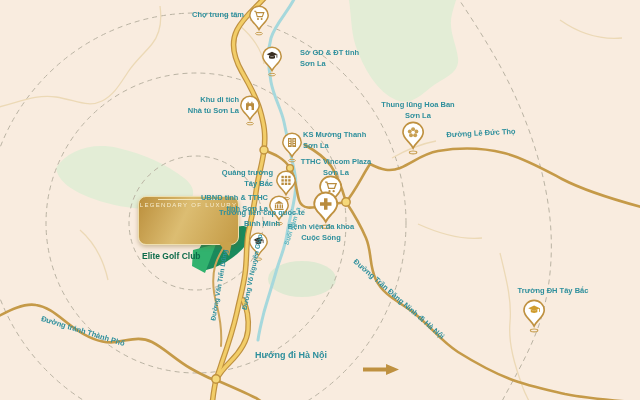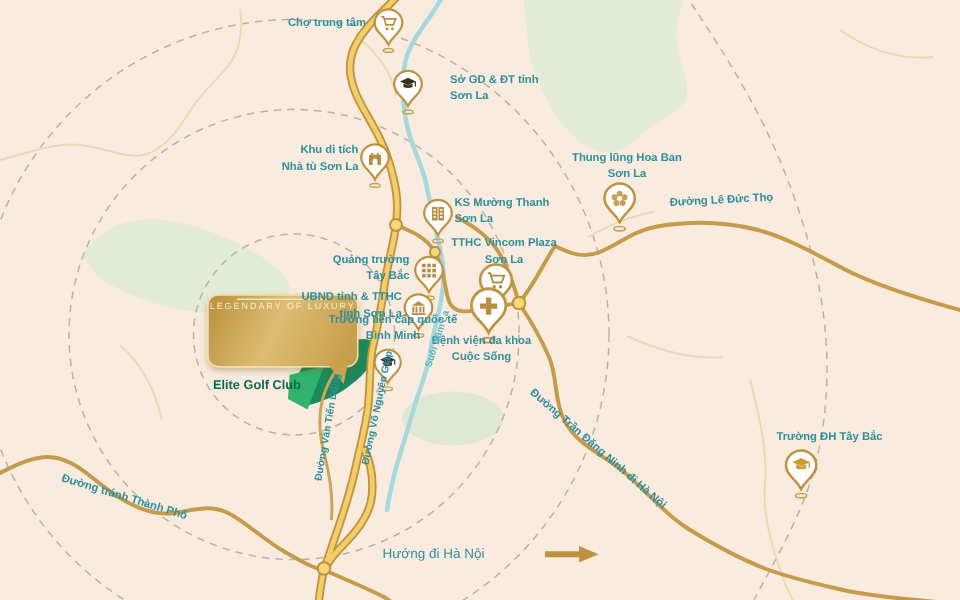--- a/index.html
+++ b/index.html
@@ -29,21 +29,21 @@
   .logo{position:absolute;left:138px;top:196px;width:99px;height:47px;
     background:linear-gradient(115deg,#bb8f3c,#dcbd72 45%,#c49a44);
     border:1px solid #eedfae;border-radius:8px;
     box-shadow:0 2px 4px rgba(120,90,30,.35);text-align:center;color:#fff;}
   .logo-title{font-family:"DejaVu Serif",serif;font-style:italic;font-weight:bold;
     font-size:16px;margin-top:5px;text-shadow:0 1px 1px rgba(90,60,10,.45);}
   .logo-rule{width:62px;height:1px;background:#f3e6bd;margin:2px auto 0;}
   .logo-tag{font-size:6px;letter-spacing:1.3px;color:#f6ecce;margin-top:2px;}
   .logo-tail{position:absolute;right:6px;bottom:-12px;width:16px;height:14px;
     background:#c9a24c;clip-path:polygon(12% 0,100% 0,82% 100%);}
-  .direction{position:absolute;left:255px;top:364px;color:#2e8f9c;font-weight:normal;font-size:9px;}
+  .direction{position:absolute;left:255px;top:350px;color:#2e8f9c;font-weight:bold;font-size:9px;}
   .dir-arrow{position:absolute;left:363px;top:364px;width:36px;height:11px;background:#bf9140;
     clip-path:polygon(0 32%,64% 32%,64% 0,100% 50%,64% 100%,64% 68%,0 68%);}
 </style>
 </head>
 <body>
 
 <div class="stage" id="stage">
 
   <svg class="map-base" width="640" height="400" viewBox="0 0 640 400">
     <rect class="bg" width="640" height="400"></rect>

